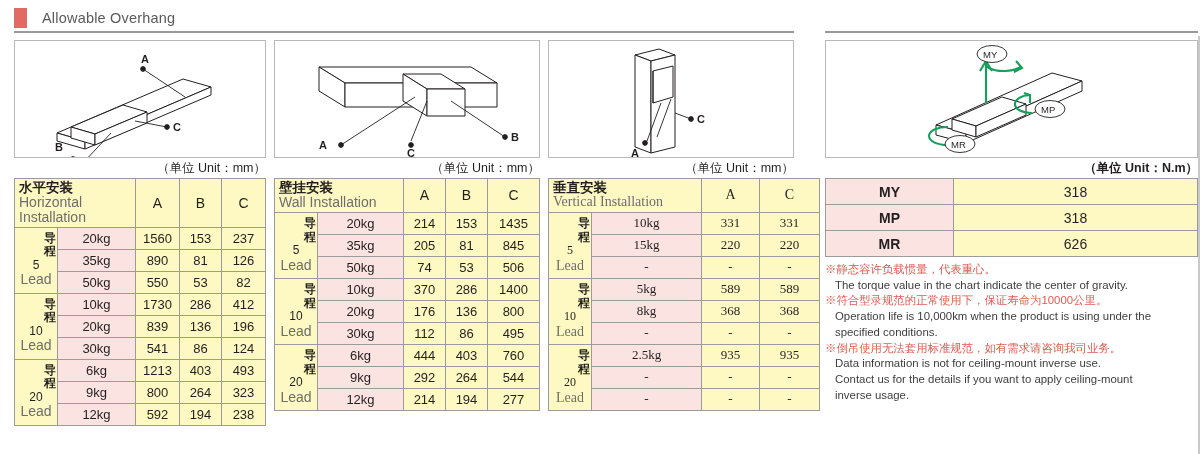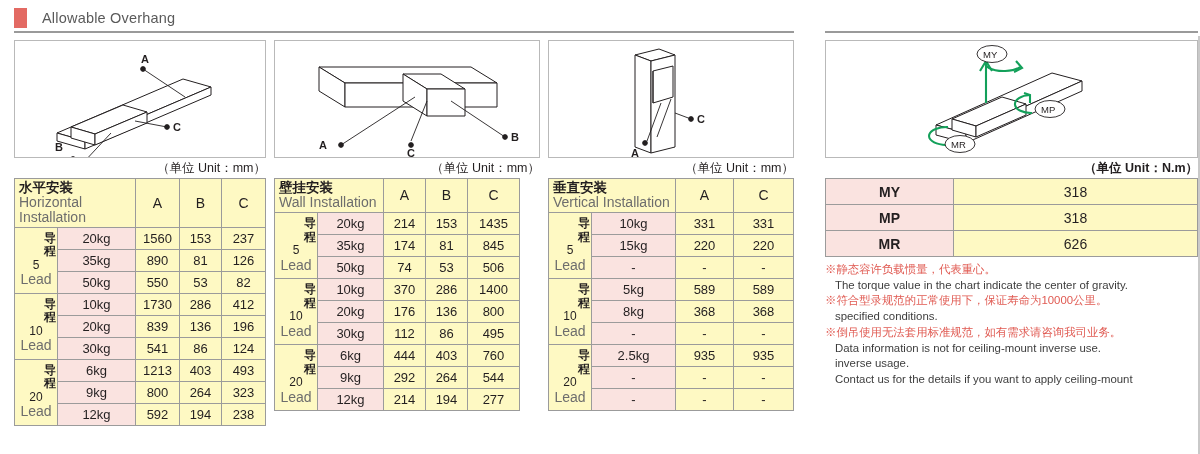--- a/index.html
+++ b/index.html
@@ -259,21 +259,21 @@
     </tr>
     <tr>
       <td class="kg">12kg</td>
       <td class="val">592</td>
       <td class="val">194</td>
       <td class="val">238</td>
     </tr>
   </tbody>
     </table>
 
-  <table style="left:274px; top:178px; width:246px;">
+  <table style="left:274px; top:178px; width:266px;">
     <tbody>
         <tr>
       <td class="hdr-cell abc" colspan="2" style="width:128px;">
         <div class="hdr-cn">壁挂安装</div>
         <div class="hdr-en">Wall Installation</div>
       </td>
       <td class="abc" style="width:42px;">A</td>
       <td class="abc" style="width:42px;">B</td>
       <td class="abc" style="width:52px;">C</td>
     </tr>
@@ -283,21 +283,21 @@
         <span class="lc-num">5</span>
         <span class="lc-en">Lead</span>
       </td>
       <td class="kg">20kg</td>
       <td class="val">214</td>
       <td class="val">153</td>
       <td class="val">1435</td>
     </tr>
     <tr>
       <td class="kg">35kg</td>
-      <td class="val">174</td>
+      <td class="val">205</td>
       <td class="val">81</td>
       <td class="val">845</td>
     </tr>
     <tr>
       <td class="kg">50kg</td>
       <td class="val">74</td>
       <td class="val">53</td>
       <td class="val">506</td>
     </tr>
     <tr>
@@ -342,21 +342,21 @@
     </tr>
     <tr>
       <td class="kg">12kg</td>
       <td class="val">214</td>
       <td class="val">194</td>
       <td class="val">277</td>
     </tr>
   </tbody>
     </table>
 
-  <table style="left:548px; top:178px; width:246px;">
+  <table style="left:548px; top:178px; width:272px;font-family:Liberation Serif, serif;">
     <tbody>
         <tr>
       <td class="hdr-cell abc" colspan="2" style="width:126px;">
         <div class="hdr-cn">垂直安装</div>
         <div class="hdr-en">Vertical Installation</div>
       </td>
       <td class="abc" style="width:58px;">A</td>
       <td class="abc" style="width:60px;">C</td>
     </tr>
     <tr>
@@ -436,21 +436,22 @@
       <td class="lbl">MR</td>
       <td>626</td>
     </tr>
   </tbody>
     </table>
 
   <div class="notes" style="left:825px; top:262px;">
     <div class="note-cn">※静态容许负载惯量，代表重心。</div>
     <div class="note-en">The torque value in the chart indicate the center of gravity.</div>
     <div class="note-cn">※符合型录规范的正常使用下，保证寿命为10000公里。</div>
+    <div class="note-en">Operation life is 10,000km when the product is using under the</div>
     <div class="note-en">specified conditions.</div>
     <div class="note-cn">※倒吊使用无法套用标准规范，如有需求请咨询我司业务。</div>
     <div class="note-en">Data information is not for ceiling-mount inverse use.</div>
+    <div class="note-en">Contact us for the details if you want to apply ceiling-mount</div>
     <div class="note-en">inverse usage.</div>
-    <div class="note-en">Contact us for the details if you want to apply ceiling-mount</div>
   </div>
 
   <div class="edge"></div>
 </div>
 
 </body></html>

